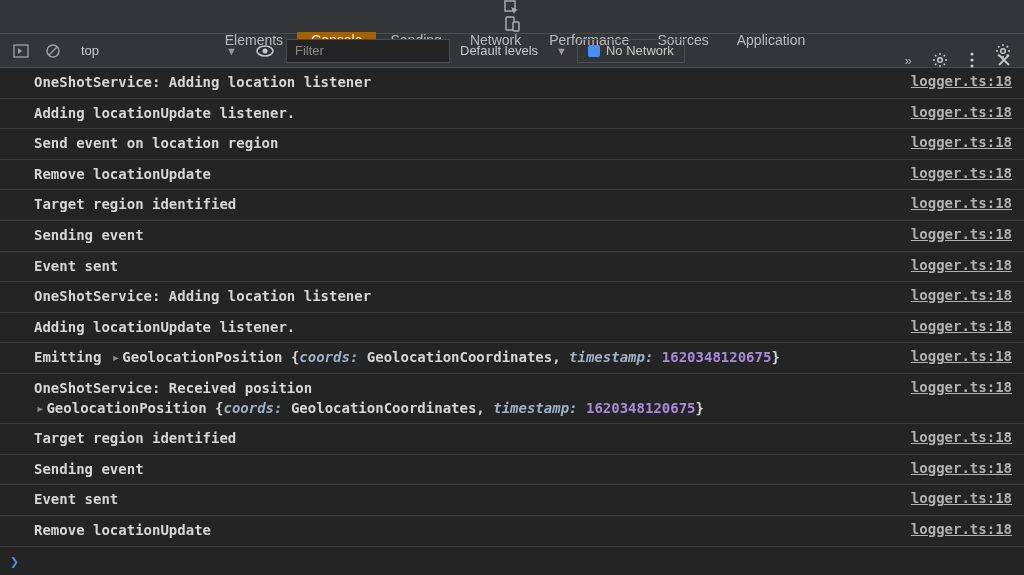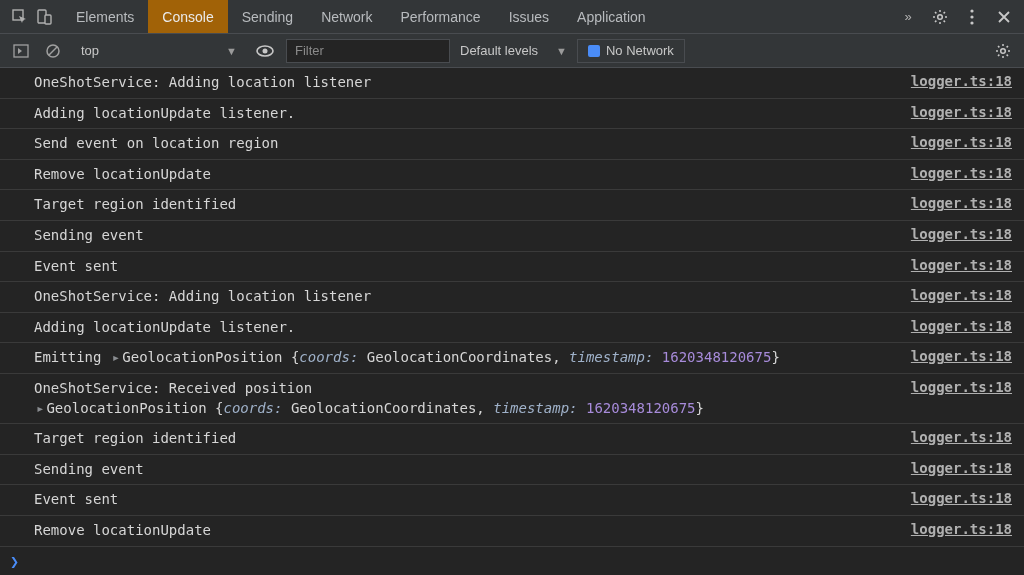--- a/index.html
+++ b/index.html
@@ -1,38 +1,38 @@
 <!DOCTYPE html>
 <html><head>
 <meta charset="utf-8">
 <style>
 * { margin:0; padding:0; box-sizing:border-box; }
 body { width:1024px; height:575px; background:#242424; font-family:"Helvetica Neue",Arial,sans-serif; font-size:13px; color:#aaa; overflow:hidden; }
 
-.tabbar { height:34px; background:#333638; border-bottom:1px solid #494c50; display:flex; align-items:center; padding:0 8px; }
+.tabbar { height:34px; background:#333638; border-bottom:1px solid #494c50; display:flex; align-items:center; padding:0 8px;flex-direction:column; }
 .tabbar .ibtn { width:24px; height:24px; display:flex; align-items:center; justify-content:center; color:#b0b0b0; cursor:pointer; }
 .tabs { display:flex; align-items:stretch; height:100%; margin-left:6px; flex:1; }
 .tab { padding:0 14px; display:flex; align-items:center; color:#b8bbbe; cursor:pointer; font-size:14px; }
 .tab.active { background:#a16207; color:#eaeaea; }
 .tabbar .rightbtns { display:flex; align-items:center; gap:8px; margin-left:auto; }
 
 .toolbar { height:34px; background:#333638; border-bottom:1px solid #494c50; display:flex; align-items:center; padding:0 10px; gap:10px; }
 .toolbar .ibtn { width:22px; height:22px; display:flex; align-items:center; justify-content:center; color:#a0a0a0; cursor:pointer; }
 .context { height:24px; display:flex; align-items:center; gap:6px; padding:0 6px; cursor:pointer; font-size:13px; color:#c8c8c8; min-width:170px; border:1px solid transparent; justify-content:space-between;text-align:center; }
 .context .tri { font-size:11px; color:#9a9a9a; }
 .filter { width:164px; height:24px; background:#242424; border:1px solid #494c50; color:#ccc; padding:0 8px; font-size:13px; }
 .filter::placeholder { color:#8a8a8a; }
 .levels { display:flex; align-items:center; gap:18px; cursor:pointer; color:#c8c8c8; font-size:13px; }
 .issues { display:flex; align-items:center; gap:6px; height:24px; padding:0 10px; border:1px solid #494c50; cursor:pointer; color:#c8c8c8; font-size:13px; }
 .issues .sq { width:12px; height:12px; background:#4a8cf7; border-radius:2px; }
 .toolbar .spacer { flex:1; }
 
 .log { font-family:Menlo,Consolas,monospace; font-size:14px; }
 .row { display:flex; align-items:flex-start; border-bottom:1px solid #3a3a3a; padding:5px 12px 5px 34px; }
-.row .msg { flex:1; color:#d6d6d6; white-space:pre-wrap; line-height:1.4; }
+.row .msg { flex:1; color:#d6d6d6; white-space:pre-wrap; line-height:1.4;font-weight:bold; }
 .row .src { color:#b0b0b0; text-decoration:underline; font-size:14px; padding-left:10px; white-space:nowrap; cursor:pointer;font-weight:bold; }
 .row .obj { color:#d6d6d6; }
 .row .cls { color:#d6d6d6; }
 .row .key { color:#9fb1c9; font-style:italic; }
 .row .num { color:#a78bda;margin-top:12px; }
 .row .arrow { color:#8a8d91; margin:0 2px; }
 .prompt { padding:6px 10px; color:#4a8cf7; font-weight:bold; font-size:15px; font-family:Menlo,monospace; }
 </style>
 </head>
 <body>
@@ -49,21 +49,21 @@
         <rect x="2" y="1" width="8" height="13" rx="1" fill="none" stroke="#b0b0b0" stroke-width="1.4"></rect>
         <rect x="9" y="6" width="6" height="9" rx="1" fill="#333638" stroke="#b0b0b0" stroke-width="1.4"></rect>
       </svg>
   </div>
   <div class="tabs" id="tabs">
       <div class="tab">Elements</div>
       <div class="tab active">Console</div>
       <div class="tab">Sending</div>
       <div class="tab">Network</div>
       <div class="tab">Performance</div>
-      <div class="tab">Issues</div>
+      <div class="tab">Sources</div>
       <div class="tab">Application</div>
     </div>
   <div class="rightbtns">
     <div class="ibtn">»</div>
     <div class="ibtn">
       <svg width="16" height="16" viewBox="0 0 16 16">
           <circle cx="8" cy="8" r="2.3" fill="none" stroke="#c8c8c8" stroke-width="1.5"></circle>
           <path d="M8 1v2M8 13v2M1 8h2M13 8h2M3 3l1.4 1.4M11.6 11.6L13 13M3 13l1.4-1.4M11.6 4.4L13 3" stroke="#c8c8c8" stroke-width="1.5"></path>
         </svg>
     </div>

